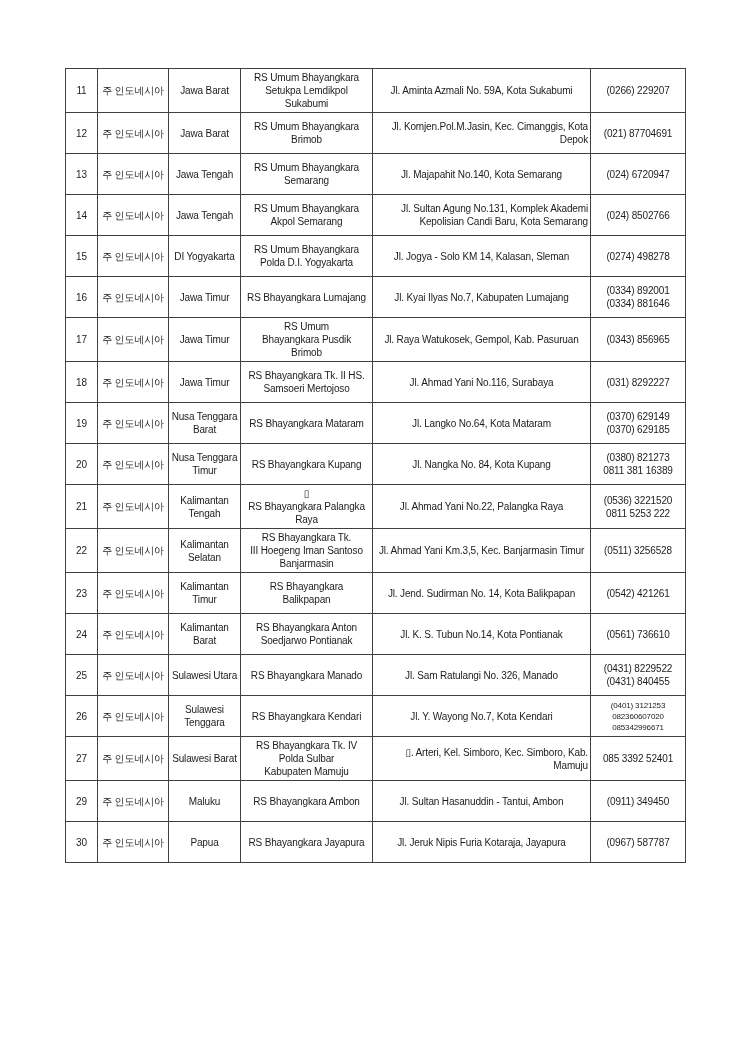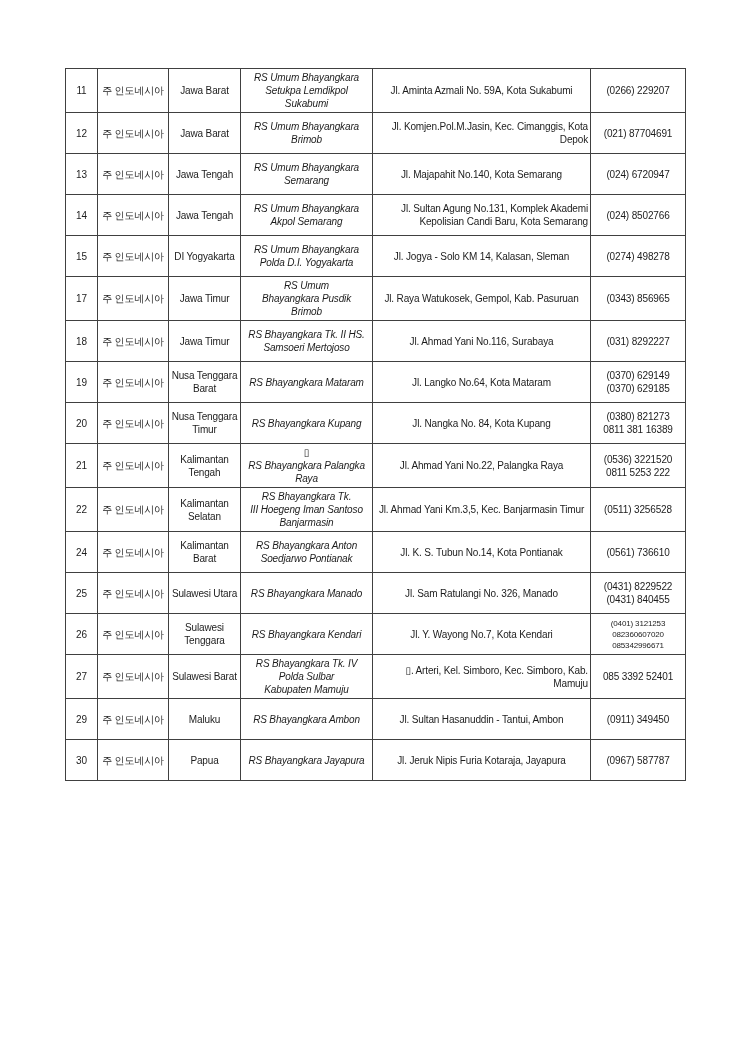--- a/index.html
+++ b/index.html
@@ -32,21 +32,21 @@
     font-size: 10px;
     line-height: 13px;
     letter-spacing: -0.15px;
     height: 36px;
     padding: 2px 2px;
     overflow: hidden;
   }
   td.c-no   { font-size: 8px; }
   td.c-org  { font-size: 9px; }
   td.c-prov { font-size: 10px; }
-  td.c-hosp { text-align: left; padding-left: 4px; font-style: italic; }
+  td.c-hosp { text-align: left; padding-left: 4px; }
   td.c-addr.left { text-align: right; padding-left: 7px; }
   td.c-phone.small { font-size: 8px; line-height: 11px; margin-top: 45px; }
   col.w-no    { width: 32px; }
   col.w-org   { width: 71px; }
   col.w-prov  { width: 72px; }
   col.w-hosp  { width: 132px; }
   col.w-addr  { width: 218px; }
   col.w-phone { width: 95px; }
 </style>
 </head>
@@ -105,20 +105,29 @@
         <tr>
     <td class="c-no">15</td>
     <td class="c-org">주 인도네시아</td>
     <td class="c-prov">DI Yogyakarta</td>
     <td class="c-hosp">RS Umum Bhayangkara
 Polda D.I. Yogyakarta</td>
     <td class="c-addr">Jl. Jogya - Solo KM 14, Kalasan, Sleman</td>
     <td class="c-phone">(0274) 498278</td>
   </tr>
         <tr>
+    <td class="c-no">16</td>
+    <td class="c-org">주 인도네시아</td>
+    <td class="c-prov">Jawa Timur</td>
+    <td class="c-hosp">RS Bhayangkara Lumajang</td>
+    <td class="c-addr">Jl. Kyai Ilyas No.7, Kabupaten Lumajang</td>
+    <td class="c-phone">(0334) 892001
+(0334) 881646</td>
+  </tr>
+        <tr>
     <td class="c-no">17</td>
     <td class="c-org">주 인도네시아</td>
     <td class="c-prov">Jawa Timur</td>
     <td class="c-hosp">RS Umum
 Bhayangkara Pusdik
 Brimob</td>
     <td class="c-addr">Jl. Raya Watukosek, Gempol, Kab. Pasuruan</td>
     <td class="c-phone">(0343) 856965</td>
   </tr>
         <tr>
@@ -167,20 +176,30 @@
     <td class="c-org">주 인도네시아</td>
     <td class="c-prov">Kalimantan
 Selatan</td>
     <td class="c-hosp">RS Bhayangkara Tk.
 III Hoegeng Iman Santoso
 Banjarmasin</td>
     <td class="c-addr">Jl. Ahmad Yani Km.3,5, Kec. Banjarmasin Timur</td>
     <td class="c-phone">(0511) 3256528</td>
   </tr>
         <tr>
+    <td class="c-no">23</td>
+    <td class="c-org">주 인도네시아</td>
+    <td class="c-prov">Kalimantan
+Timur</td>
+    <td class="c-hosp">RS Bhayangkara
+Balikpapan</td>
+    <td class="c-addr">Jl. Jend. Sudirman No. 14, Kota Balikpapan</td>
+    <td class="c-phone">(0542) 421261</td>
+  </tr>
+        <tr>
     <td class="c-no">24</td>
     <td class="c-org">주 인도네시아</td>
     <td class="c-prov">Kalimantan
 Barat</td>
     <td class="c-hosp">RS Bhayangkara Anton
 Soedjarwo Pontianak</td>
     <td class="c-addr">Jl. K. S. Tubun No.14, Kota Pontianak</td>
     <td class="c-phone">(0561) 736610</td>
   </tr>
         <tr>

